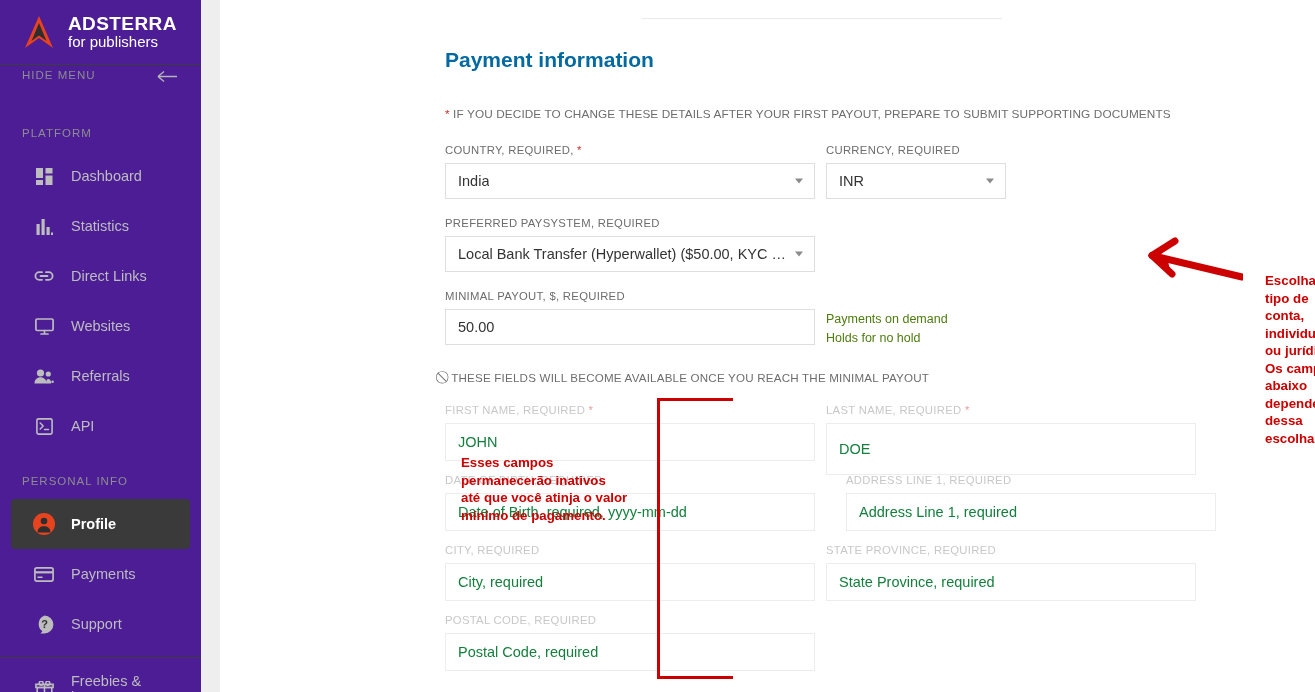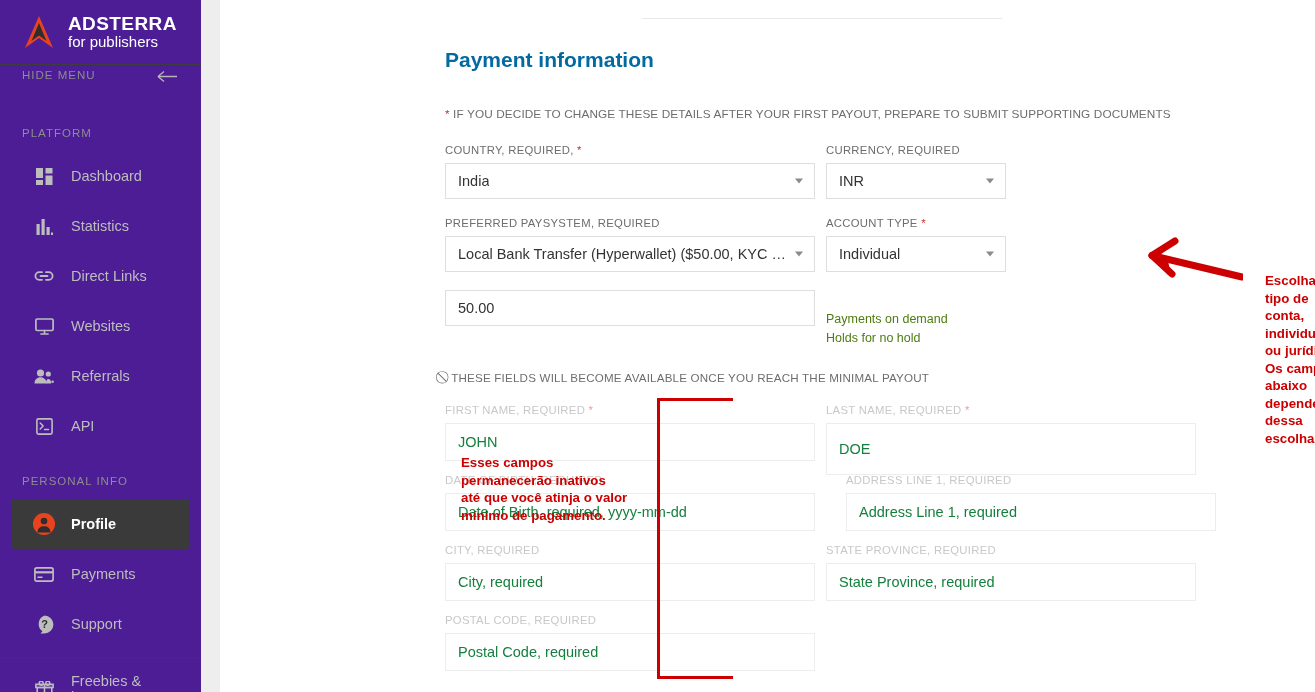--- a/index.html
+++ b/index.html
@@ -323,32 +323,26 @@
       <div class="fld-label">
         <span>PREFERRED PAYSYSTEM, REQUIRED</span>
         <span class="req"></span>
       </div>
       <div class="ctl">
         <span class="val" style="max-width:330px">Local Bank Transfer (Hyperwallet) ($50.00, KYC r…</span>
         <span class="caret"></span>
       </div>
     </div>
 
-    <div class="fld" style="left:606px; top:217px; width:180px;">
+
+    <div class="fld" style="left:225px; top:290px; width:370px;">
       <div class="fld-label">
-        <span>ACCOUNT TYPE</span>
-        <span class="req">*</span>
-      </div>
-      <div class="ctl">
-        <span class="val">Individual</span>
-        <span class="caret"></span>
-      </div>
-    </div>
-
-    <div class="fld" style="left:225px; top:290px; width:370px;">
+        <span>MINIMAL PAYOUT, $, REQUIRED</span>
+        <span class="req"></span>
+      </div>
       <div class="ctl">
         <span class="val">50.00</span>
       </div>
     </div>
 
     <div class="helper" style="left:606px; top:310px;">
       <div>Payments on demand</div>
       <div>Holds for no hold</div>
     </div>
 

